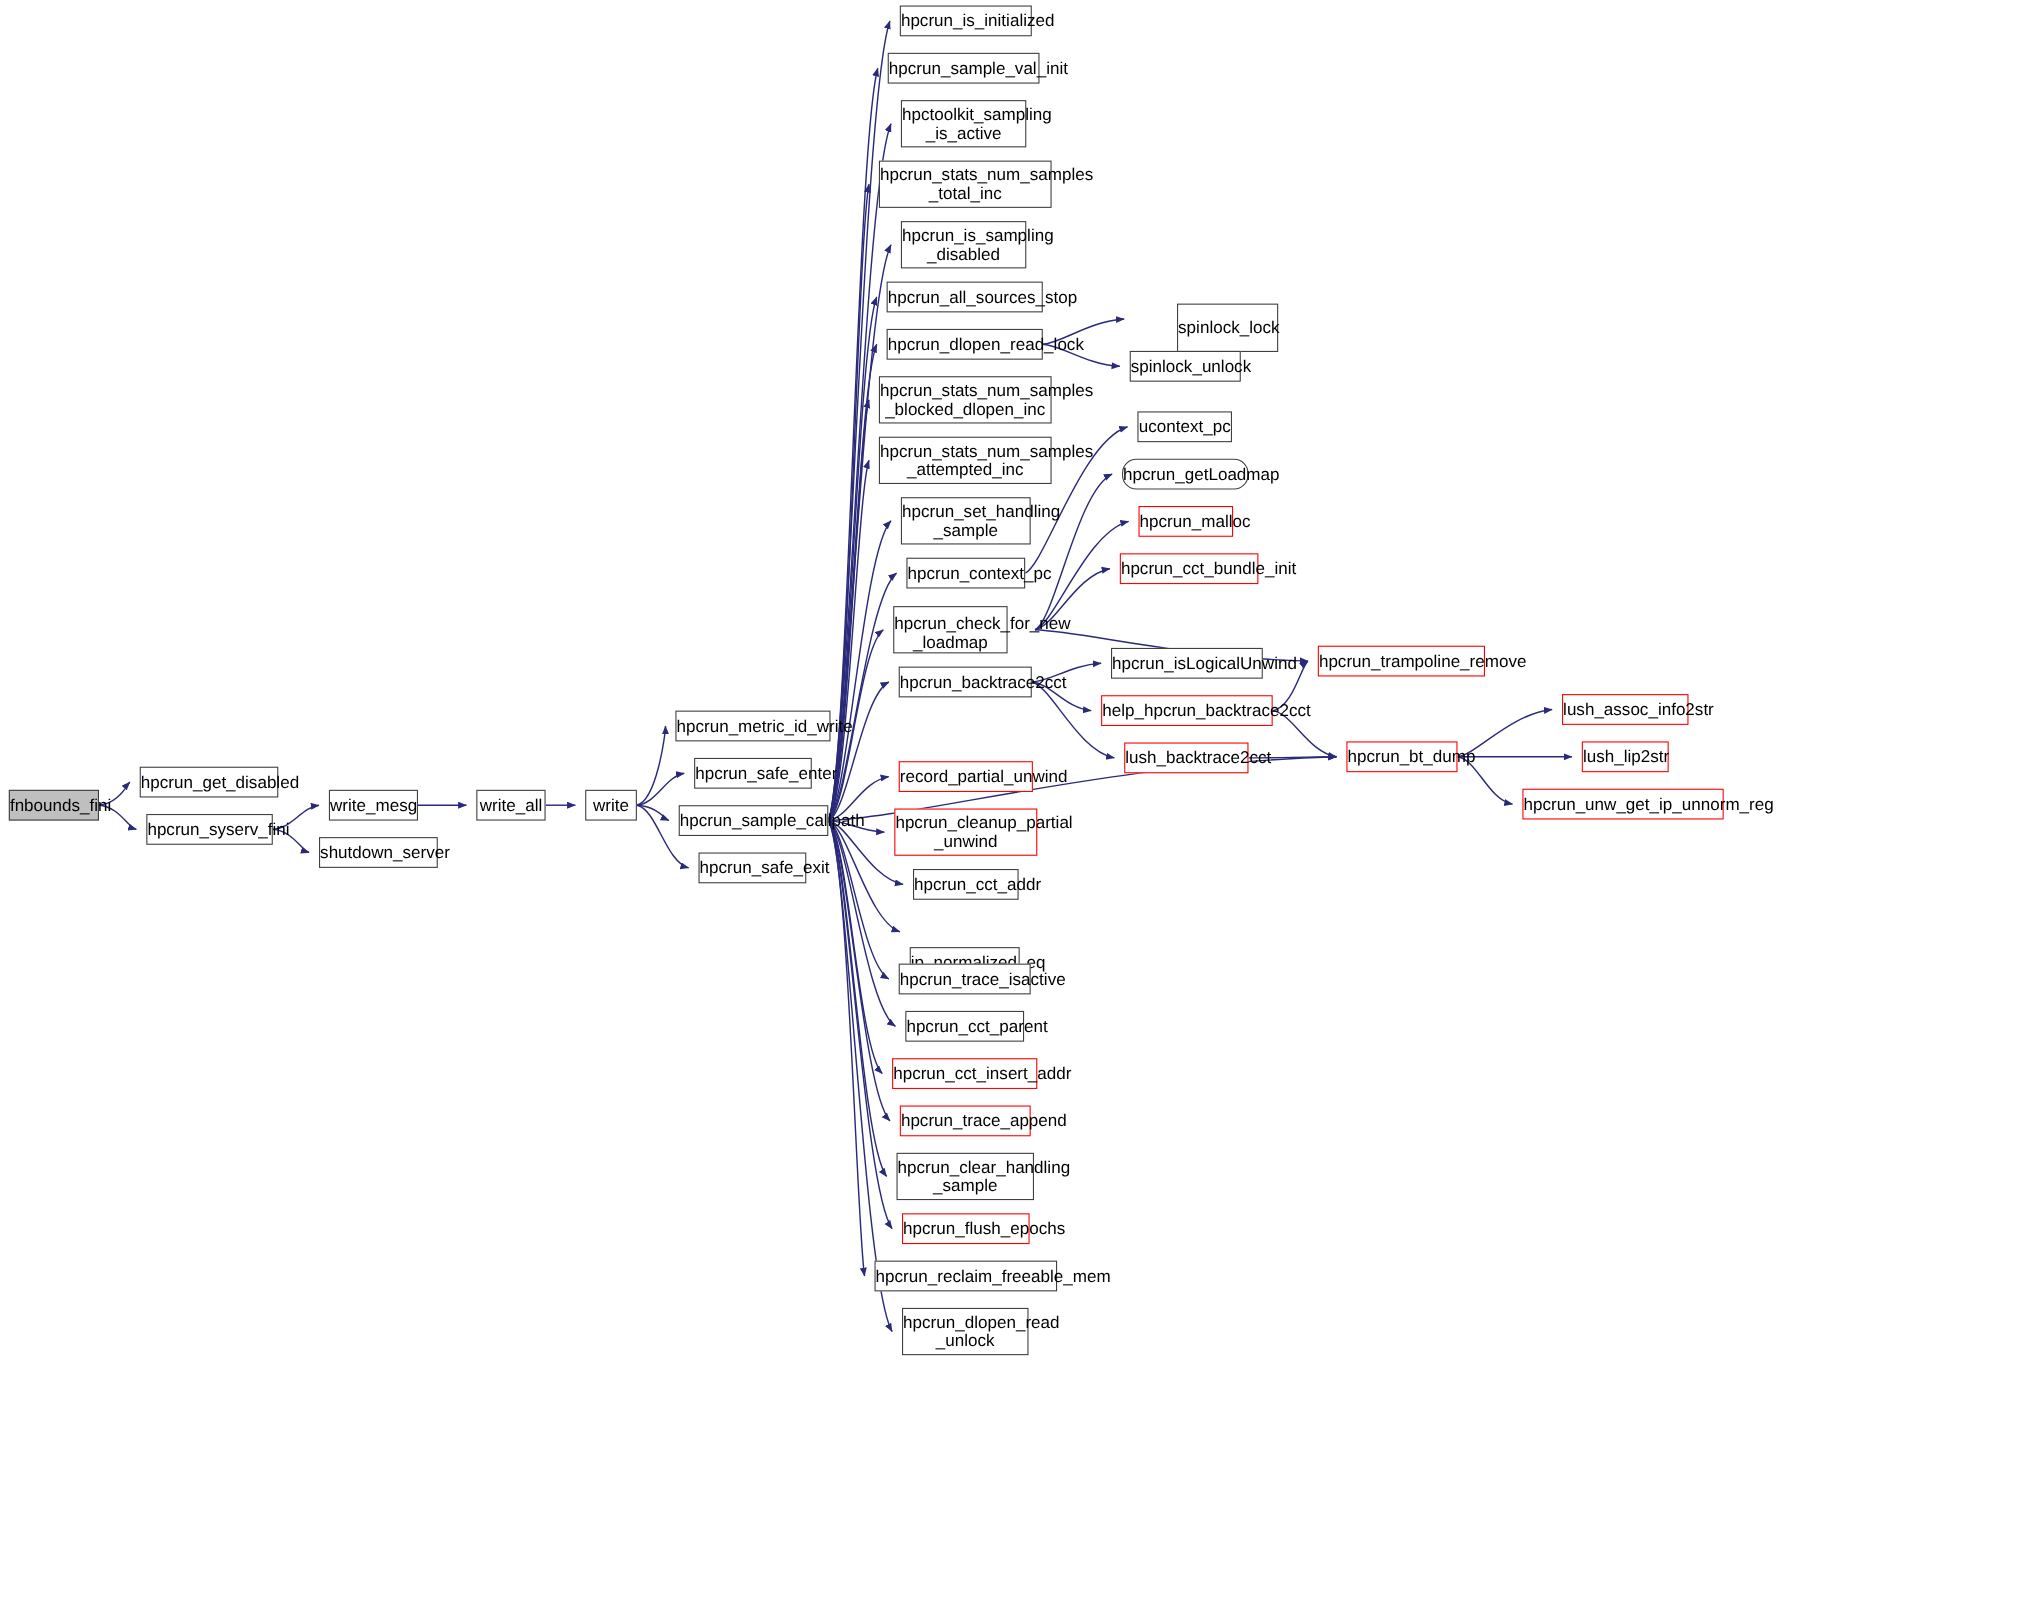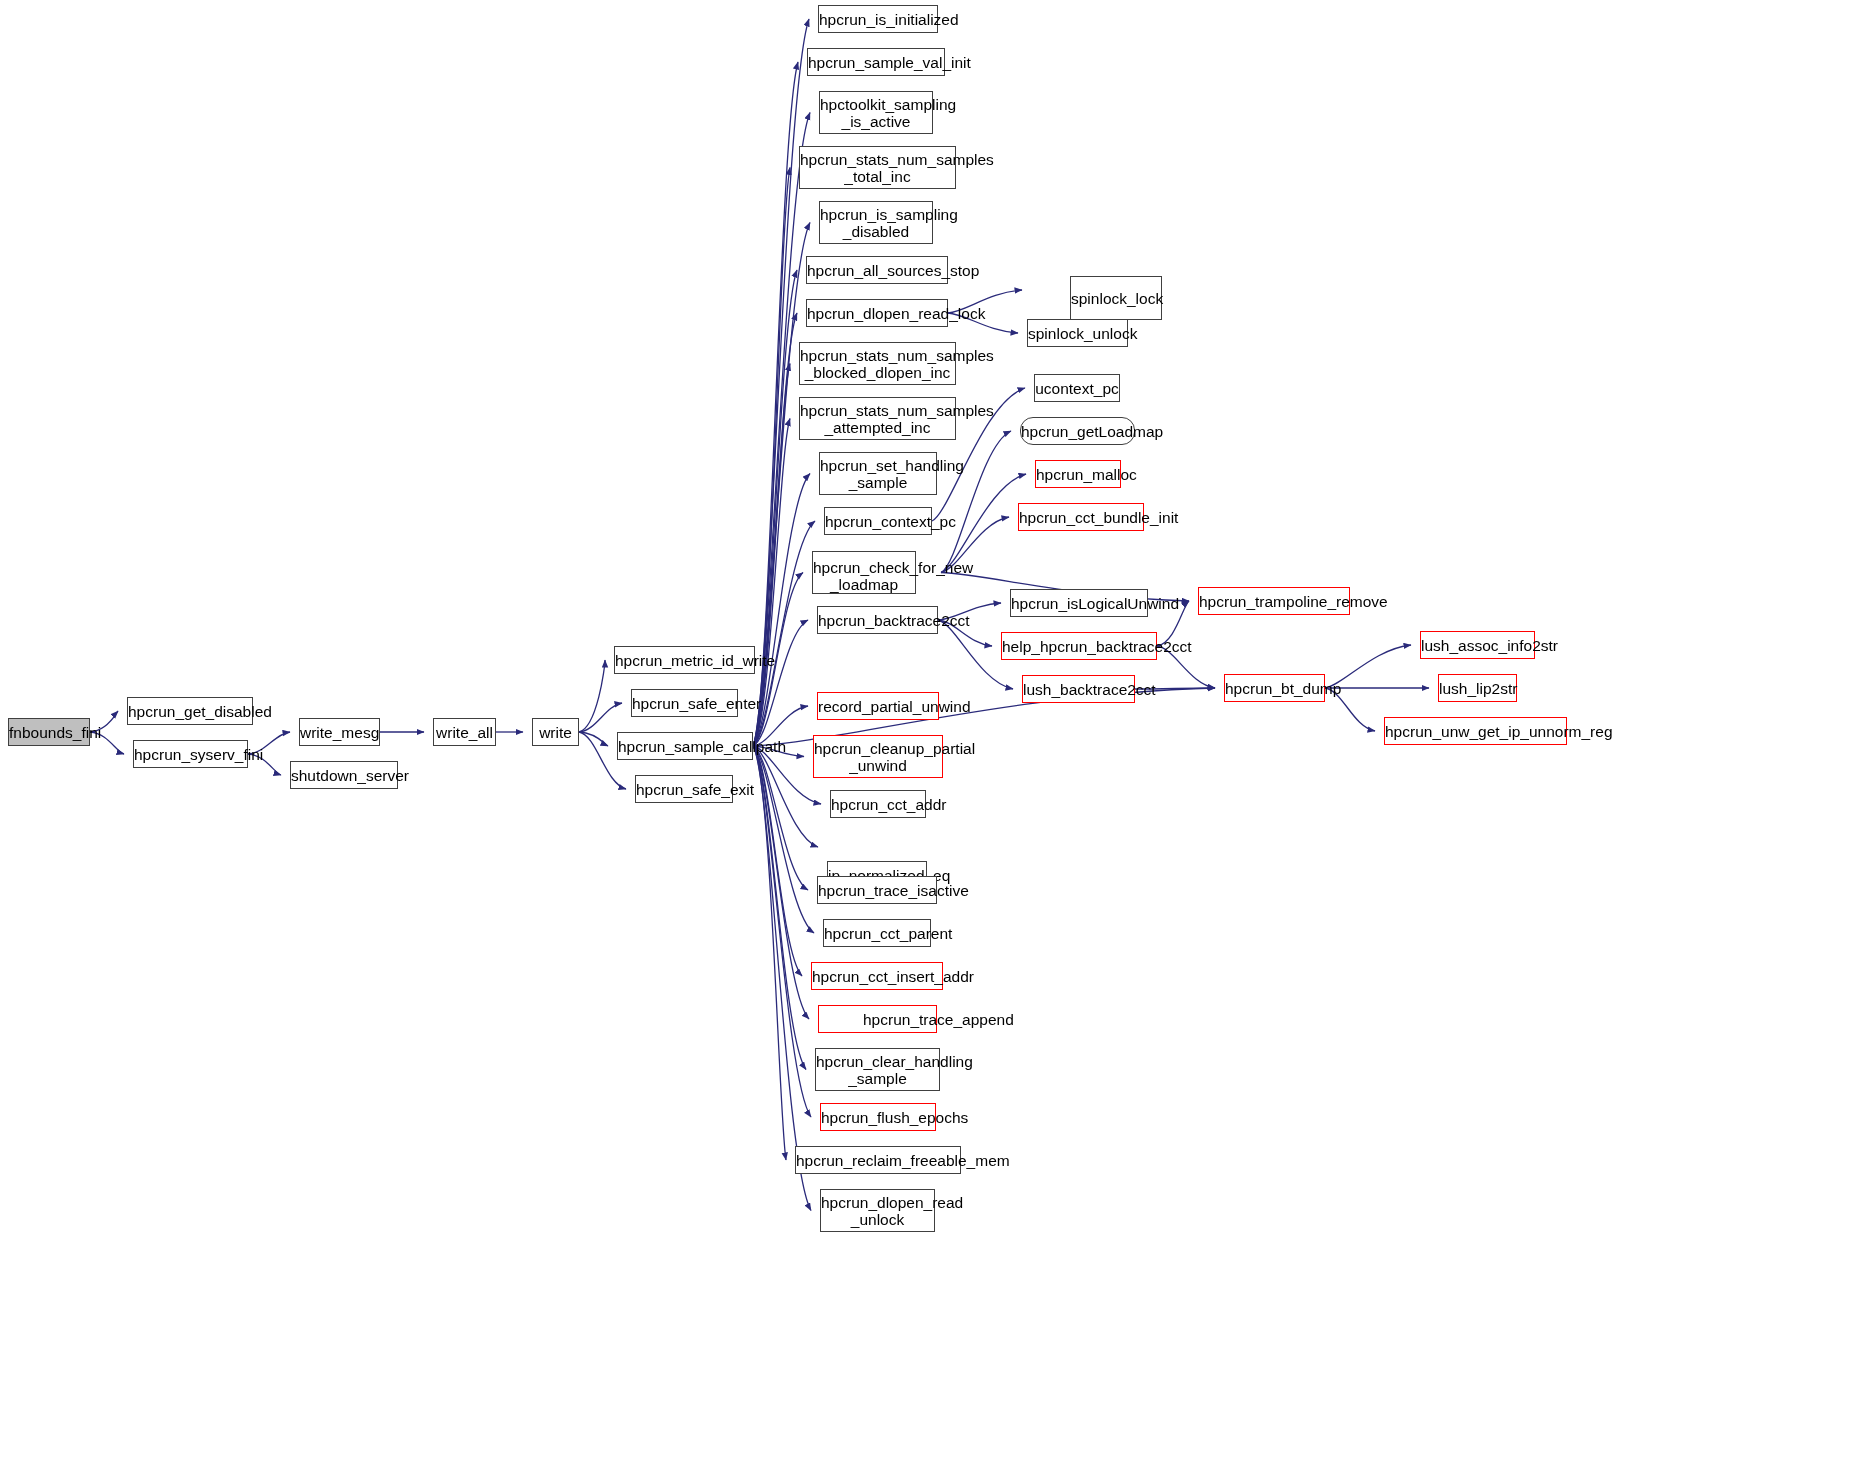--- a/index.html
+++ b/index.html
@@ -150,21 +150,21 @@
 _loadmap</span></div>
       <div class="node" style="left: 817px; top: 606px; width: 121px; height: 28px;"><span class="node-label">hpcrun_backtrace2cct</span></div>
       <div class="node red" style="left: 817px; top: 692px; width: 122px; height: 28px;"><span class="node-label">record_partial_unwind</span></div>
       <div class="node red" style="left: 813px; top: 735px; width: 130px; height: 43px;"><span class="node-label">hpcrun_cleanup_partial
 _unwind</span></div>
       <div class="node" style="left: 830px; top: 790px; width: 96px; height: 28px;"><span class="node-label">hpcrun_cct_addr</span></div>
       <div class="node" style="left: 827px; top: 833px; width: 100px; height: 28px; margin-top: 28px;"><span class="node-label">ip_normalized_eq</span></div>
       <div class="node" style="left: 817px; top: 876px; width: 120px; height: 28px;"><span class="node-label">hpcrun_trace_isactive</span></div>
       <div class="node" style="left: 823px; top: 919px; width: 108px; height: 28px;"><span class="node-label">hpcrun_cct_parent</span></div>
       <div class="node red" style="left: 811px; top: 962px; width: 132px; height: 28px;"><span class="node-label">hpcrun_cct_insert_addr</span></div>
-      <div class="node red" style="left: 818px; top: 1005px; width: 119px; height: 28px; padding-left: 44px;"><span class="node-label">hpcrun_trace_append</span></div>
+      <div class="node red" style="left: 818px; top: 1005px; width: 119px; height: 28px;"><span class="node-label">hpcrun_trace_append</span></div>
       <div class="node" style="left: 815px; top: 1048px; width: 125px; height: 43px;"><span class="node-label">hpcrun_clear_handling
 _sample</span></div>
       <div class="node red" style="left: 820px; top: 1103px; width: 116px; height: 28px;"><span class="node-label">hpcrun_flush_epochs</span></div>
       <div class="node" style="left: 795px; top: 1146px; width: 166px; height: 28px;"><span class="node-label">hpcrun_reclaim_freeable_mem</span></div>
       <div class="node" style="left: 820px; top: 1189px; width: 115px; height: 43px;"><span class="node-label">hpcrun_dlopen_read
 _unlock</span></div>
       <div class="node" style="left: 1070px; top: 276px; width: 92px; height: 44px;"><span class="node-label">spinlock_lock</span></div>
       <div class="node" style="left: 1027px; top: 319px; width: 101px; height: 28px;"><span class="node-label">spinlock_unlock</span></div>
       <div class="node" style="left: 1034px; top: 374px; width: 86px; height: 28px;"><span class="node-label">ucontext_pc</span></div>
       <div class="node" style="left: 1020px; top: 417px; width: 115px; height: 28px; border-radius: 13px;"><span class="node-label">hpcrun_getLoadmap</span></div>

